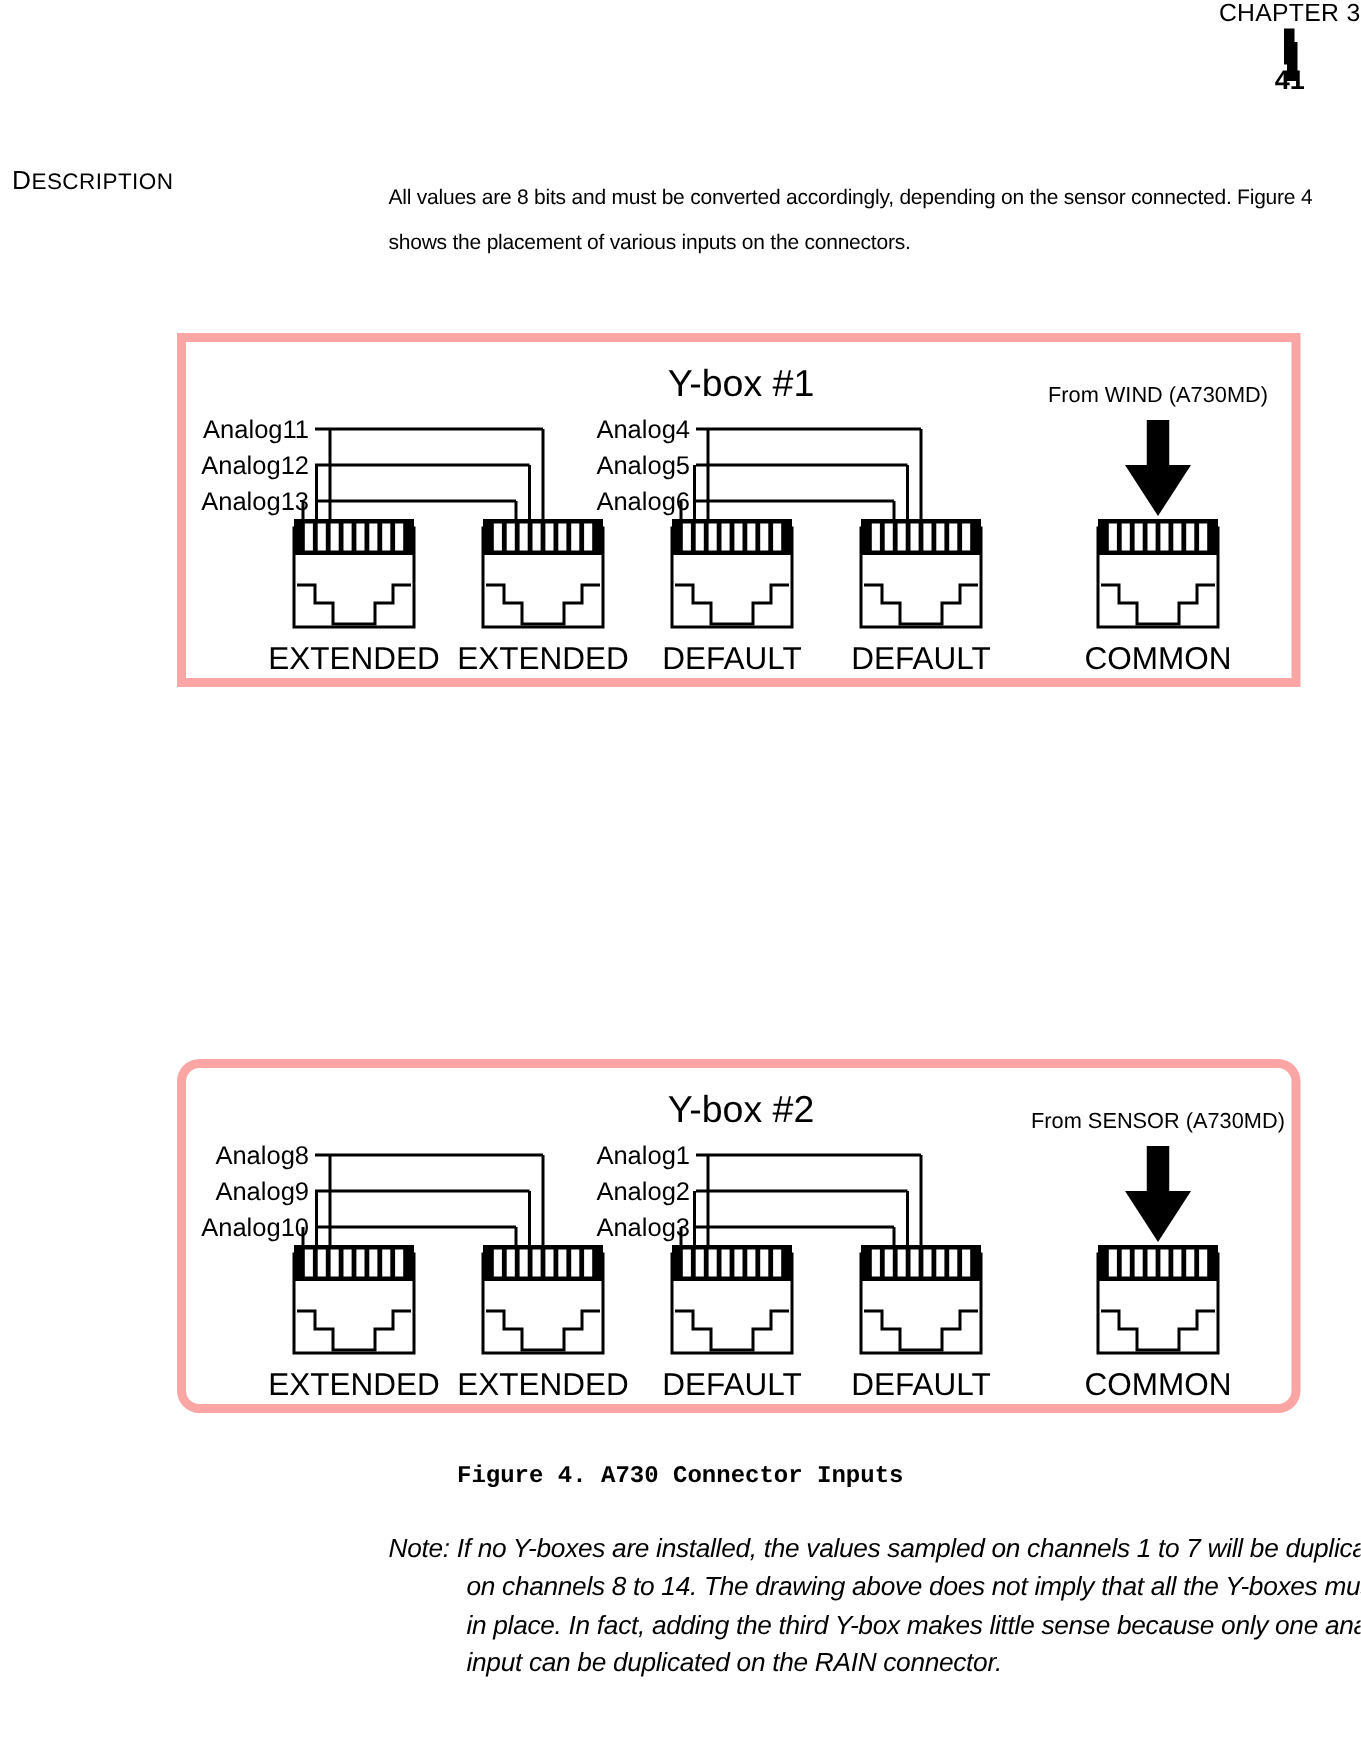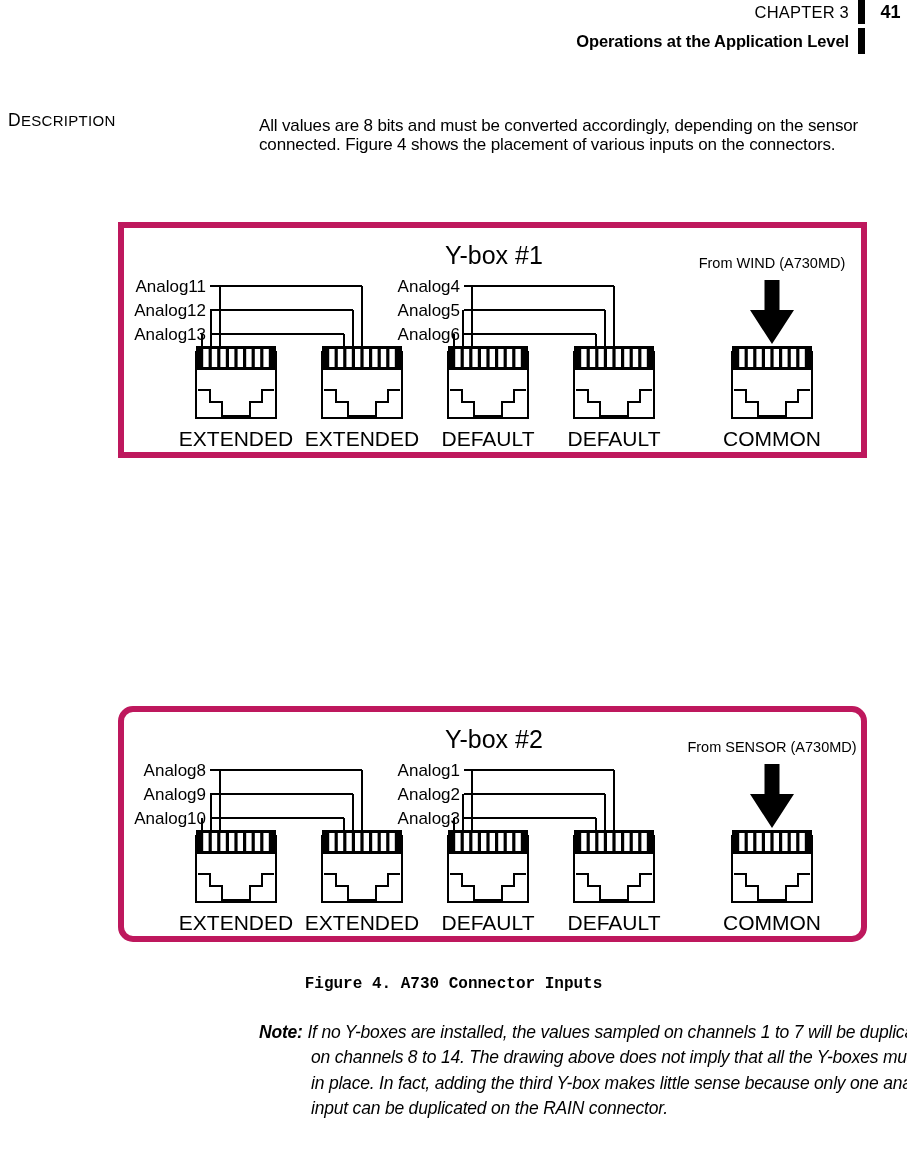--- a/index.html
+++ b/index.html
@@ -24,21 +24,21 @@
     width: 907px;
     height: 62px;
   }
   .hdr-row {
     position: absolute;
     right: 0;
     display: flex;
     align-items: center;
     justify-content: flex-end;
   }
-  .hdr-row-1 { top: 0px; }
+  .hdr-row-1 { top: 0px; flex-direction: column; }
   .hdr-row-2 { top: 28px; }
   .hdr-chapter {
     font-size: 16.5px;
     font-family: "Liberation Sans", sans-serif;
     letter-spacing: 0.2px;
     color: #000;
     white-space: nowrap;
   }
   .hdr-title {
     font-size: 16.5px;
@@ -77,35 +77,35 @@
     font-size: 15px;
     font-family: "Liberation Sans", sans-serif;
     letter-spacing: 0.3px;
   }
   .desc-label .cap { font-size: 17.5px; }
   .desc-body {
     position: absolute;
     left: 259px;
     top: 116px;
     width: 620px;
-    font-size: 17px;
-    line-height: 19px;
+    font-size: 14px;
+    line-height: 30px;
     font-family: "Liberation Sans", sans-serif;
     letter-spacing: -0.15px;
   }
 
   
   .figure {
     position: absolute;
     left: 118px;
     width: 749px;
   }
   .ybox {
     position: relative;
-    border: 6px solid #be185d;
+    border: 6px solid #fca5a5;
     background: #fff;
     box-sizing: border-box;
     width: 749px;
   }
   #ybox-1 { top: 222px; height: 236px; }
   #ybox-2 { top: 470px; height: 236px; border-radius: 15px; }
 
   .ybox-svg {
     position: absolute;
     left: 0;
@@ -132,33 +132,32 @@
     top: 1020px;
     width: 640px;
     font-size: 17.5px;
     line-height: 25.4px;
     font-style: italic;
     font-family: "Liberation Sans", sans-serif;
     letter-spacing: -0.2px;
     text-indent: -52px;
     padding-left: 52px;
   }
-  .note-lead { font-style: italic; font-weight: bold; }
+  .note-lead { font-style: italic; }
 </style>
 </head>
 <body>
 
 <div class="page-header">
   <div class="hdr-row hdr-row-1">
     <span class="hdr-chapter">CHAPTER 3</span>
     <span class="hdr-bar"></span>
     <span class="hdr-pageno">41</span>
   </div>
   <div class="hdr-row hdr-row-2">
-    <span class="hdr-title">Operations at the Application Level</span>
     <span class="hdr-bar-2"></span>
   </div>
 </div>
 
 <div class="desc-label"><span class="cap">D</span><span>ESCRIPTION</span></div>
 <div class="desc-body">All values are 8 bits and must be converted accordingly, depending on the sensor connected. Figure 4 shows the placement of various inputs on the connectors.</div>
 
 <div class="figure ybox" id="ybox-1">
   <svg class="ybox-svg" width="737" height="224" viewBox="0 0 737 224">
       <text x="370" y="36" text-anchor="middle" font-family="&quot;Liberation Sans&quot;, sans-serif" font-size="25" fill="#000">Y-box #1</text>

